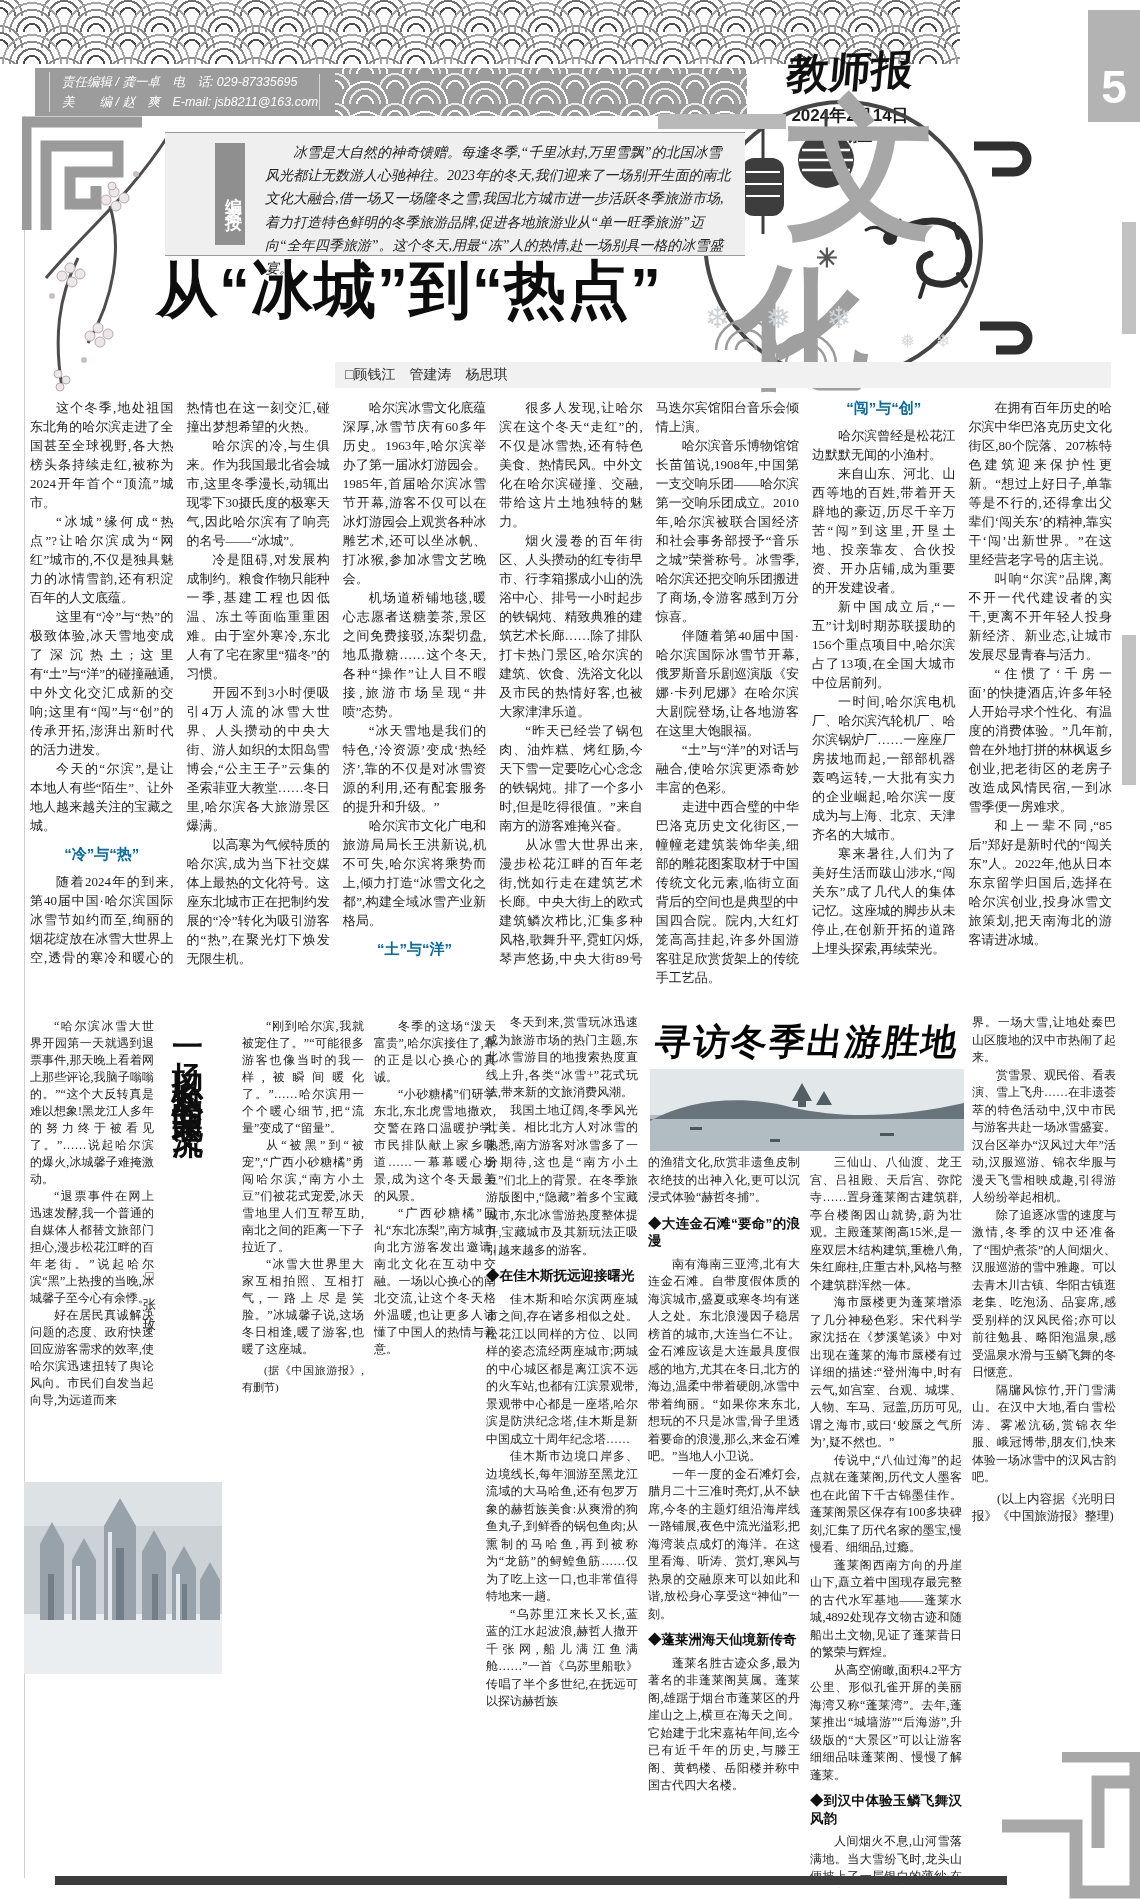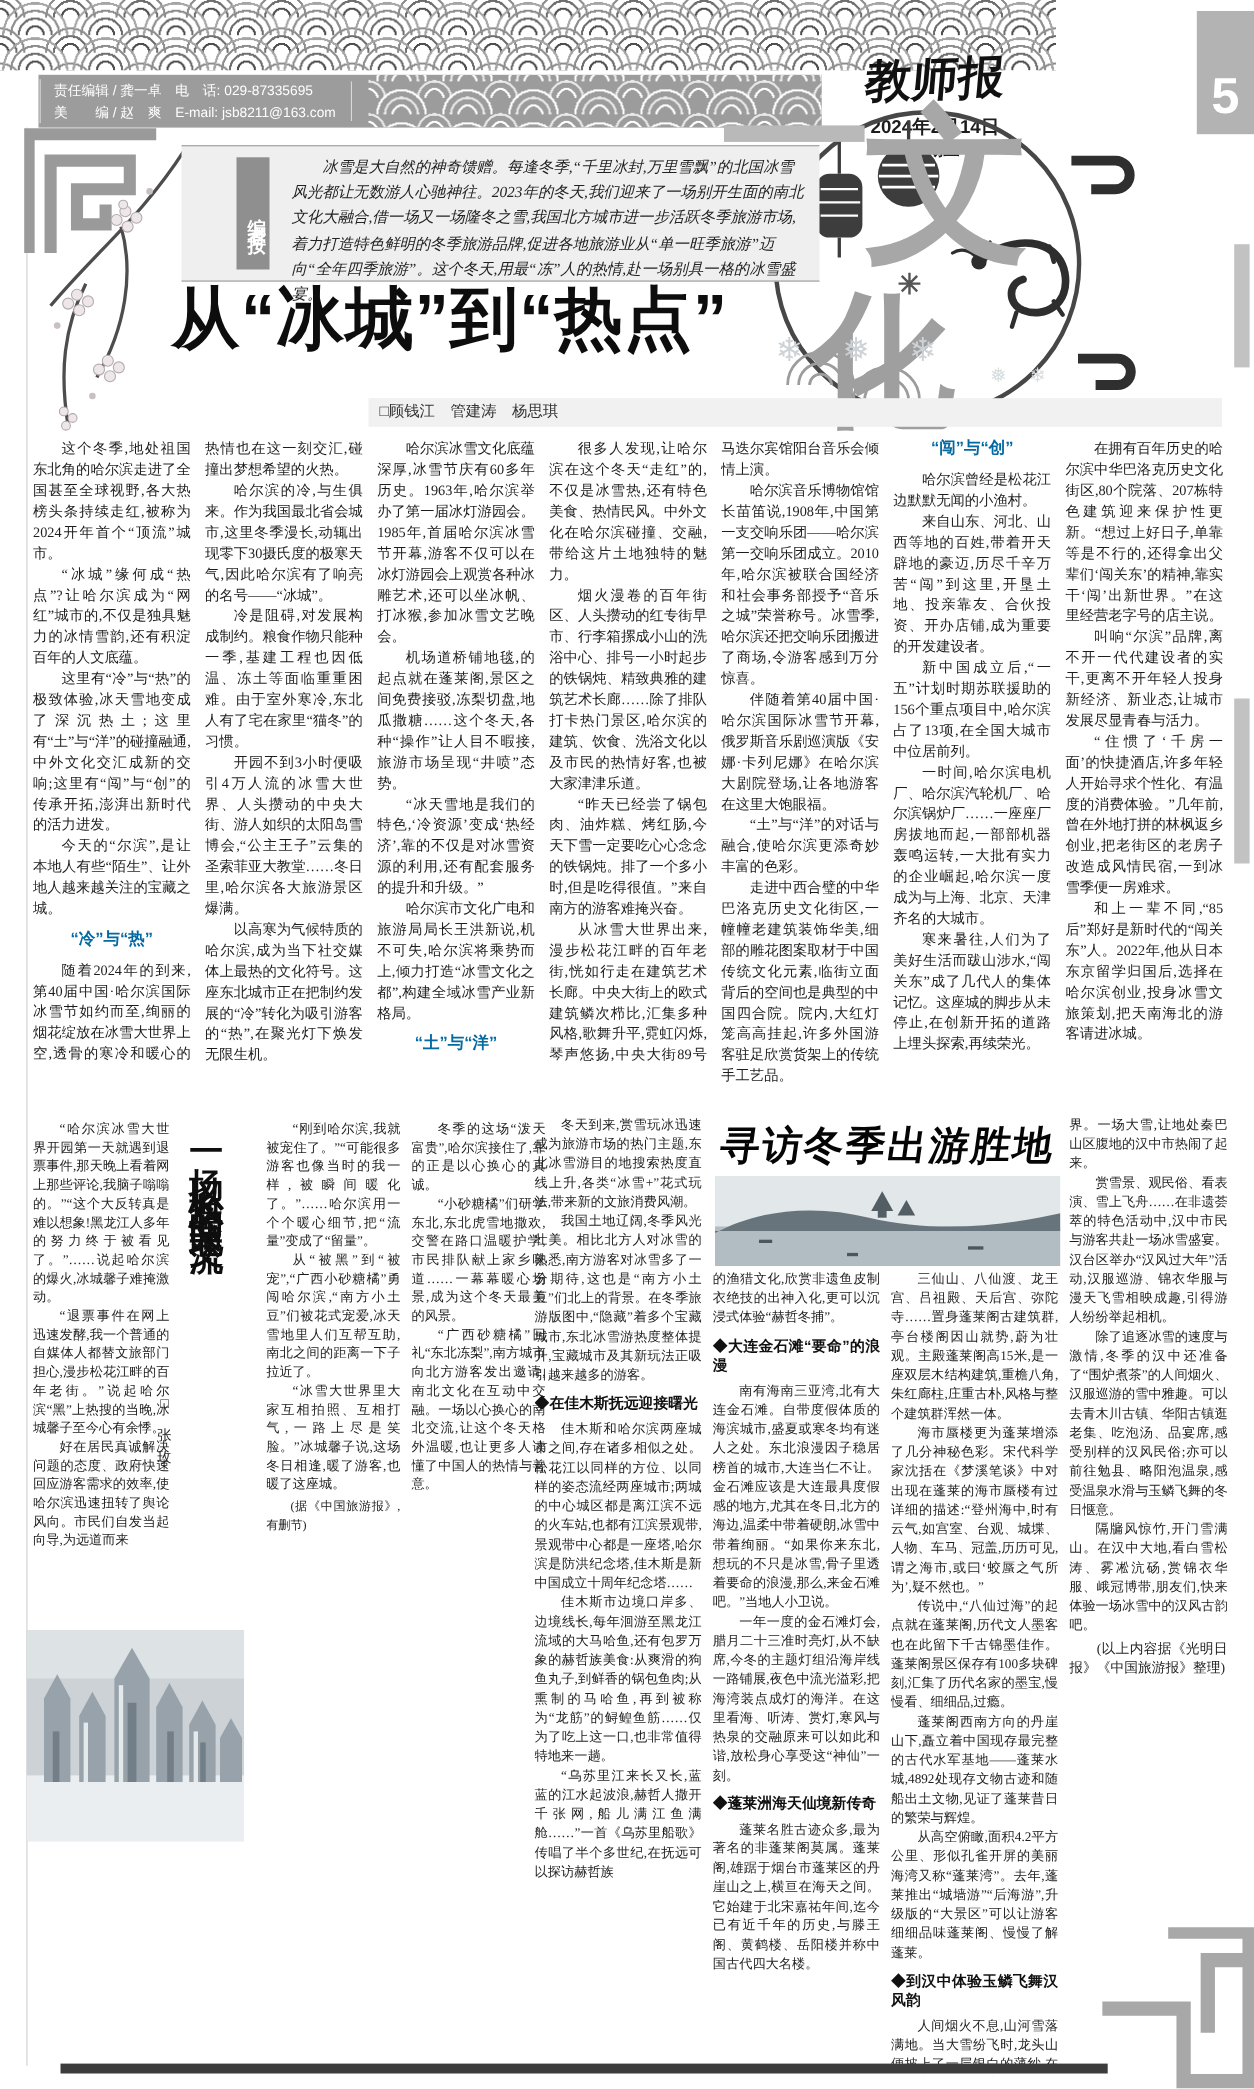--- a/index.html
+++ b/index.html
@@ -12,22 +12,22 @@
       radial-gradient(circle at 50% 100%, rgba(0,0,0,0) 7px, #4d4d4d 7px, #4d4d4d 9px, rgba(0,0,0,0) 9px, rgba(0,0,0,0) 14px, #6e6e6e 14px, #6e6e6e 16px, rgba(0,0,0,0) 16px, rgba(0,0,0,0) 21px, #8d8d8d 21px, #8d8d8d 23px, rgba(0,0,0,0) 23px);
     background-size:64px 32px,64px 32px;background-position:0 0,32px 16px;}
   .wave-top{left:0;top:0;width:960px;height:64px;}
   .wave-credit{position:absolute;left:300px;top:0;right:0;bottom:0;background-repeat:repeat;
     background-image:
       radial-gradient(circle at 50% 100%, rgba(0,0,0,0) 7px, #fff 7px, #fff 9px, rgba(0,0,0,0) 9px, rgba(0,0,0,0) 14px, #e8e8e8 14px, #e8e8e8 16px, rgba(0,0,0,0) 16px, rgba(0,0,0,0) 21px, #fff 21px, #fff 23px, rgba(0,0,0,0) 23px),
       radial-gradient(circle at 50% 100%, rgba(0,0,0,0) 7px, #fff 7px, #fff 9px, rgba(0,0,0,0) 9px, rgba(0,0,0,0) 14px, #e8e8e8 14px, #e8e8e8 16px, rgba(0,0,0,0) 16px);
     background-size:60px 30px,60px 30px;background-position:0 6px,30px 21px;}
   
   .credit-bar{position:absolute;left:35px;top:68px;width:712px;height:48px;background:#9c9c9c;overflow:hidden;}
-  .credit-text{position:absolute;left:1px;top:4px;color:#fff;font-family:"Liberation Sans",sans-serif;
-    font-size:12.5px;line-height:20px;border-left:1px solid #dcdcdc;padding-left:12px;}
+  .credit-text{position:absolute;left:14px;top:4px;color:#fff;font-family:"Liberation Sans",sans-serif;
+    font-size:12.5px;line-height:20px;border-left:1px solid #dcdcdc;padding-left:12px;font-style:italic;}
   .credit-div{position:absolute;left:284px;top:6px;width:1px;height:36px;background:#d8d8d8;}
   
   .brand{position:absolute;left:770px;top:44px;width:160px;text-align:center;}
   .brand-name{font-size:42px;font-weight:bold;font-family:"Liberation Serif",serif;
     transform:skewX(-7deg) rotate(-2deg);display:inline-block;color:#111;}
   .brand-date{font-family:"Liberation Sans",sans-serif;font-weight:bold;font-size:17px;margin-top:4px;}
   .brand-week{font-family:"Liberation Sans",sans-serif;font-weight:bold;font-size:15px;}
   .page-box{position:absolute;left:1088px;top:10px;width:52px;height:112px;background:#b3b3b3;}
   .page-num{position:absolute;left:0;bottom:8px;width:100%;text-align:center;color:#fff;
     font-family:"Liberation Sans",sans-serif;font-weight:bold;font-size:46px;}
@@ -215,21 +215,21 @@
       <p class="para">“冰城”缘何成“热点”?让哈尔滨成为“网红”城市的,不仅是独具魅力的冰情雪韵,还有积淀百年的人文底蕴。</p>
       <p class="para">这里有“冷”与“热”的极致体验,冰天雪地变成了深沉热土;这里有“土”与“洋”的碰撞融通,中外文化交汇成新的交响;这里有“闯”与“创”的传承开拓,澎湃出新时代的活力进发。</p>
       <p class="para">今天的“尔滨”,是让本地人有些“陌生”、让外地人越来越关注的宝藏之城。</p>
       <div class="sec-head">“冷”与“热”</div>
       <p class="para">随着2024年的到来,第40届中国·哈尔滨国际冰雪节如约而至,绚丽的烟花绽放在冰雪大世界上空,透骨的寒冷和暖心的热情也在这一刻交汇,碰撞出梦想希望的火热。</p>
       <p class="para">哈尔滨的冷,与生俱来。作为我国最北省会城市,这里冬季漫长,动辄出现零下30摄氏度的极寒天气,因此哈尔滨有了响亮的名号——“冰城”。</p>
       <p class="para">冷是阻碍,对发展构成制约。粮食作物只能种一季,基建工程也因低温、冻土等面临重重困难。由于室外寒冷,东北人有了宅在家里“猫冬”的习惯。</p>
       <p class="para">开园不到3小时便吸引4万人流的冰雪大世界、人头攒动的中央大街、游人如织的太阳岛雪博会,“公主王子”云集的圣索菲亚大教堂……冬日里,哈尔滨各大旅游景区爆满。</p>
       <p class="para">以高寒为气候特质的哈尔滨,成为当下社交媒体上最热的文化符号。这座东北城市正在把制约发展的“冷”转化为吸引游客的“热”,在聚光灯下焕发无限生机。</p>
       <p class="para">哈尔滨冰雪文化底蕴深厚,冰雪节庆有60多年历史。1963年,哈尔滨举办了第一届冰灯游园会。1985年,首届哈尔滨冰雪节开幕,游客不仅可以在冰灯游园会上观赏各种冰雕艺术,还可以坐冰帆、打冰猴,参加冰雪文艺晚会。</p>
-      <p class="para">机场道桥铺地毯,的起点就在蓬莱阁,景区之间免费接驳,冻梨切盘,地瓜撒糖……这个冬天,各种“操作”让人目不暇接,旅游市场呈现“井喷”态势。</p>
+      <p class="para">机场道桥铺地毯,暖心志愿者送糖姜茶,景区之间免费接驳,冻梨切盘,地瓜撒糖……这个冬天,各种“操作”让人目不暇接,旅游市场呈现“井喷”态势。</p>
       <p class="para">“冰天雪地是我们的特色,‘冷资源’变成‘热经济’,靠的不仅是对冰雪资源的利用,还有配套服务的提升和升级。”</p>
       <p class="para">哈尔滨市文化广电和旅游局局长王洪新说,机不可失,哈尔滨将乘势而上,倾力打造“冰雪文化之都”,构建全域冰雪产业新格局。</p>
       <div class="sec-head">“土”与“洋”</div>
       <p class="para">很多人发现,让哈尔滨在这个冬天“走红”的,不仅是冰雪热,还有特色美食、热情民风。中外文化在哈尔滨碰撞、交融,带给这片土地独特的魅力。</p>
       <p class="para">烟火漫卷的百年街区、人头攒动的红专街早市、行李箱摞成小山的洗浴中心、排号一小时起步的铁锅炖、精致典雅的建筑艺术长廊……除了排队打卡热门景区,哈尔滨的建筑、饮食、洗浴文化以及市民的热情好客,也被大家津津乐道。</p>
       <p class="para">“昨天已经尝了锅包肉、油炸糕、烤红肠,今天下雪一定要吃心心念念的铁锅炖。排了一个多小时,但是吃得很值。”来自南方的游客难掩兴奋。</p>
       <p class="para">从冰雪大世界出来,漫步松花江畔的百年老街,恍如行走在建筑艺术长廊。中央大街上的欧式建筑鳞次栉比,汇集多种风格,歌舞升平,霓虹闪烁,琴声悠扬,中央大街89号马迭尔宾馆阳台音乐会倾情上演。</p>
       <p class="para">哈尔滨音乐博物馆馆长苗笛说,1908年,中国第一支交响乐团——哈尔滨第一交响乐团成立。2010年,哈尔滨被联合国经济和社会事务部授予“音乐之城”荣誉称号。冰雪季,哈尔滨还把交响乐团搬进了商场,令游客感到万分惊喜。</p>
       <p class="para">伴随着第40届中国·哈尔滨国际冰雪节开幕,俄罗斯音乐剧巡演版《安娜·卡列尼娜》在哈尔滨大剧院登场,让各地游客在这里大饱眼福。</p>
       <p class="para">“土”与“洋”的对话与融合,使哈尔滨更添奇妙丰富的色彩。</p>

